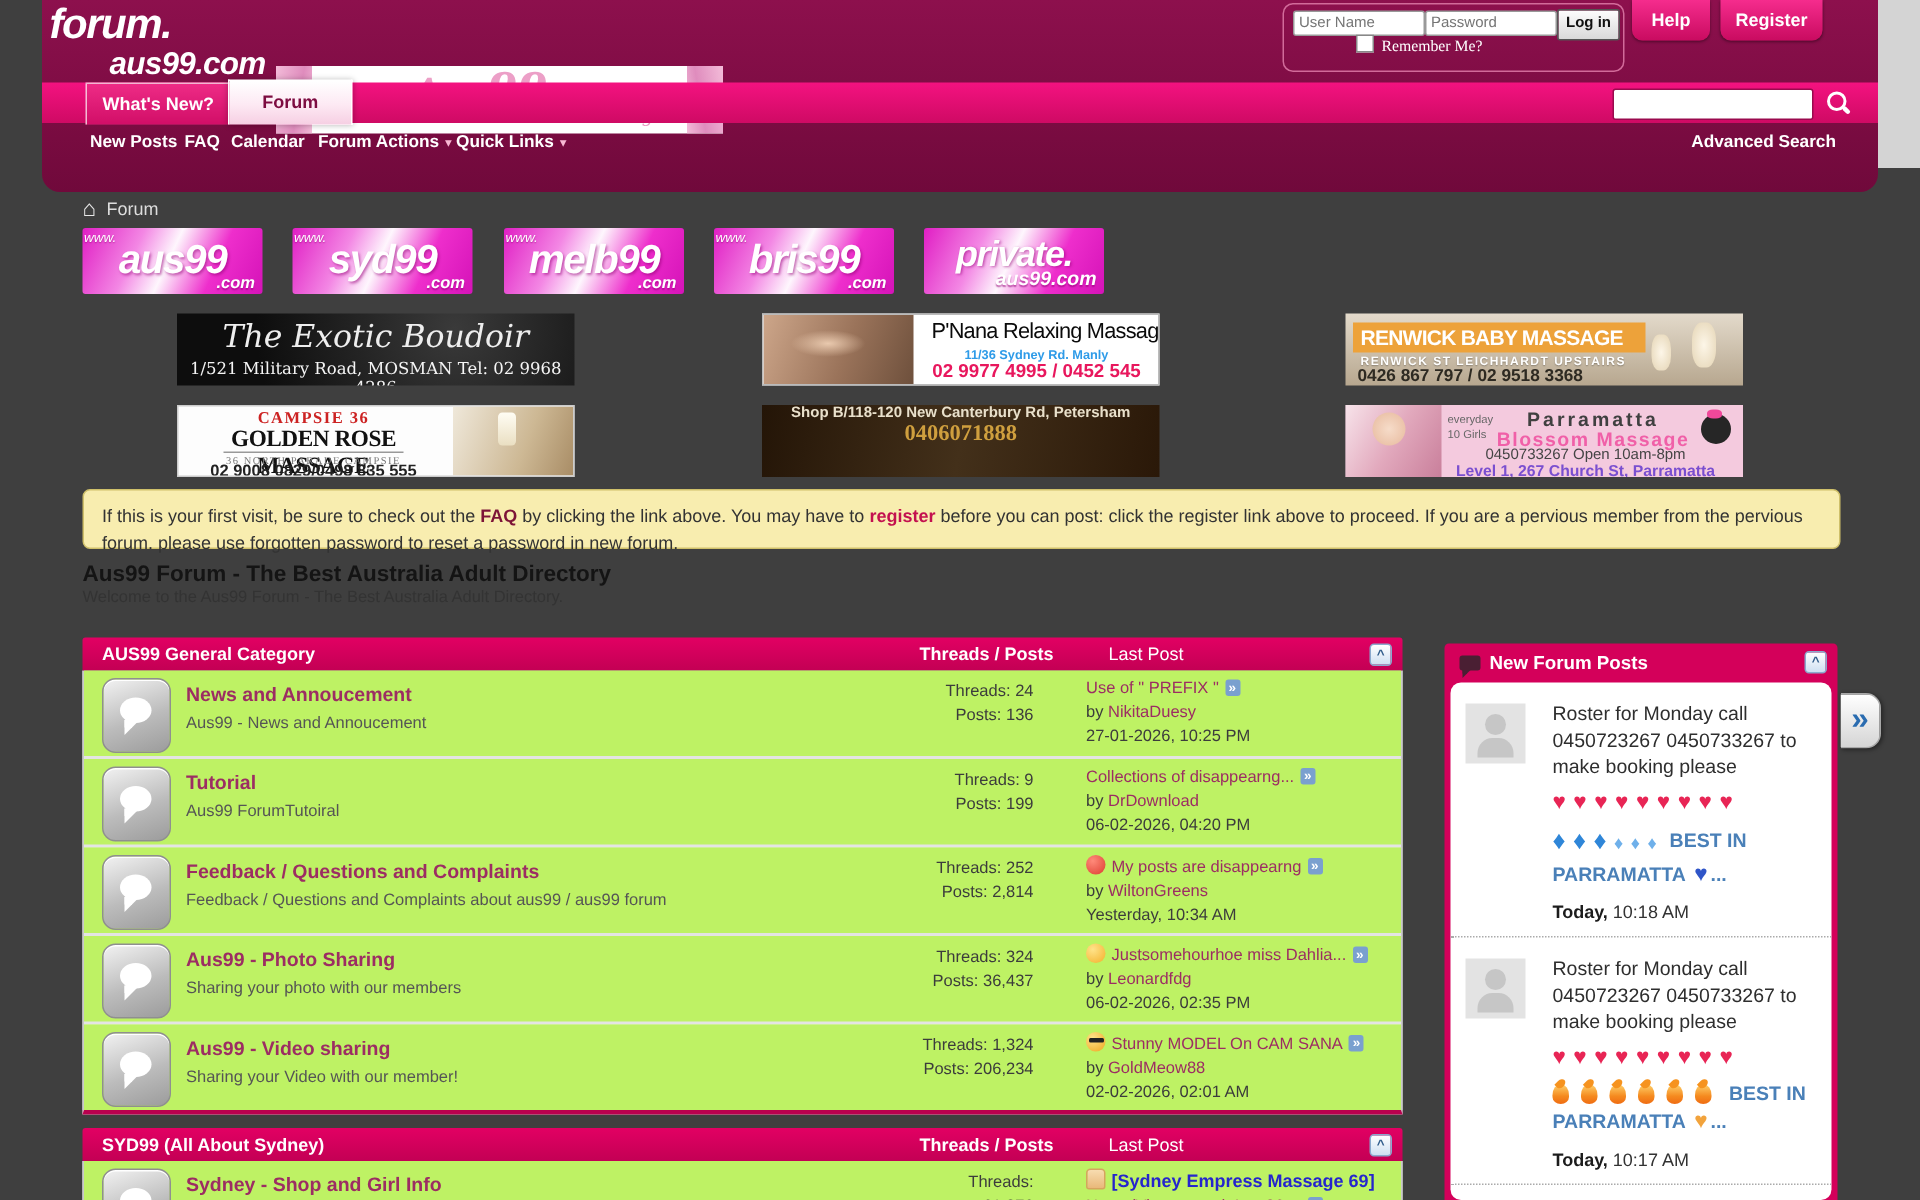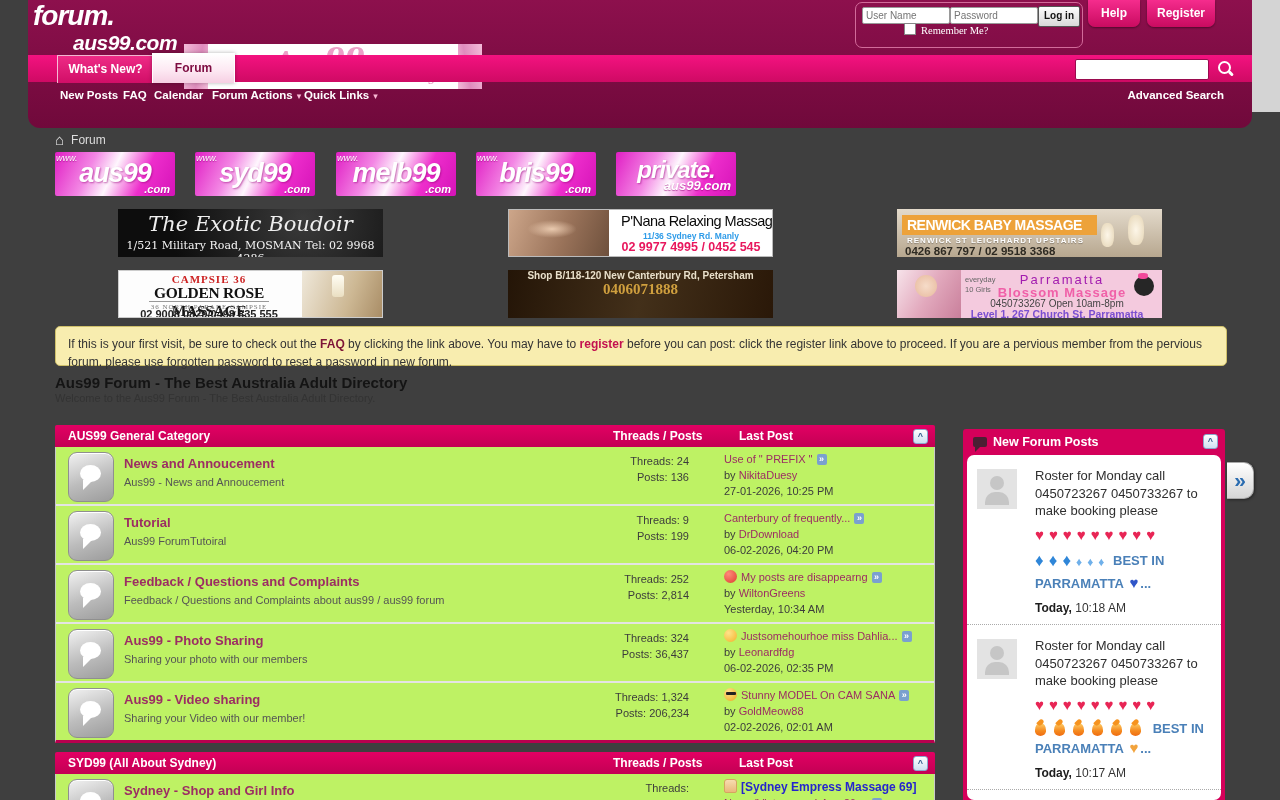--- a/index.html
+++ b/index.html
@@ -86,42 +86,42 @@
   #ad-golden .a{top:30px;color:#777;font-size:7px;letter-spacing:1px;border-top:1px solid #999;width:120px;left:30px;padding-top:1px;}
   #ad-golden .p{top:37px;color:#222;font-size:11px;font-weight:bold;font-family:"Liberation Sans",sans-serif;}
   #ad-canterbury{left:508px;top:270px;background:linear-gradient(100deg,#241507,#43301a 50%,#2a1808);text-align:center;}
   #ad-canterbury .t{font-family:"Liberation Serif",serif;color:#cf9f3e;font-size:16.5px;font-weight:bold;margin-top:2px;}
   #ad-canterbury .a{color:#e9e0cb;font-size:10px;font-weight:bold;margin-top:0px;}
   #ad-canterbury .p{color:#cf9f3e;font-size:15px;font-weight:bold;font-family:"Liberation Serif",serif;}
   #ad-blossom{left:897px;top:270px;background:#f4cade;}
   #ad-blossom .ph{position:absolute;left:0;top:0;width:64px;height:48px;background:linear-gradient(120deg,#f7e3ea,#e2a9bd 50%,#c97f9b);}
   #ad-blossom .ph::after{content:"";position:absolute;left:18px;top:5px;width:22px;height:22px;background:radial-gradient(#f6dcc9,#e7b99d);border-radius:50%;}
   #ad-blossom .corner{position:absolute;left:68px;top:5px;font-size:7.5px;color:#666;line-height:1.3;}
-  #ad-blossom .t1{position:absolute;left:100px;top:2px;width:130px;text-align:center;color:#a21caf;font-size:13px;font-weight:normal;letter-spacing:2px;}
+  #ad-blossom .t1{position:absolute;left:100px;top:2px;width:130px;text-align:center;color:#404040;font-size:13px;font-weight:bold;letter-spacing:2px;}
   #ad-blossom .t2{position:absolute;left:90px;top:15px;width:150px;text-align:center;color:#f060a8;font-size:13px;font-weight:bold;letter-spacing:1px;}
   #ad-blossom .p{position:absolute;left:80px;top:28px;width:160px;text-align:center;color:#444;font-size:10px;}
   #ad-blossom .a{position:absolute;left:60px;top:38px;width:200px;text-align:center;color:#7a4fd0;font-size:10.5px;font-weight:bold;}
   #ad-blossom .doll{position:absolute;right:8px;top:6px;width:20px;height:20px;background:#262626;border-radius:50%;}
   #ad-blossom .doll::after{content:"";position:absolute;left:4px;top:-3px;width:10px;height:6px;background:#f0489a;border-radius:40%;}
 
   
   #notice{position:absolute;left:55px;top:326px;width:1146px;height:22px;padding:8px 12px;background:#f8edaf;
     border:1px solid #cfc06a;border-radius:5px;font-size:12px;color:#333;line-height:1.5;}
   #notice .faq{color:#7d1437;font-weight:bold;}
   #notice .reg{color:#c3114f;font-weight:bold;}
 
   #pagetitle{position:absolute;left:55px;top:374px;font-size:15px;font-weight:bold;color:#141414;}
   #pagesub{position:absolute;left:55px;top:392px;font-size:11px;color:#333;}
 
   
   .catblock{position:absolute;left:55px;width:880px;}
   .cathead{position:relative;height:22px;background:linear-gradient(#e20063,#c30054);color:#fff;border-radius:2px 2px 0 0;}
   .cathead .ct{position:absolute;left:13px;top:4px;font-size:12px;font-weight:bold;}
   .cathead .col1{position:absolute;left:558px;top:4px;font-size:12px;font-weight:bold;}
-  .cathead .col2{position:absolute;left:672px;top:4px;font-size:12px;font-weight:bold;padding-left:12px;}
+  .cathead .col2{position:absolute;left:672px;top:4px;font-size:12px;font-weight:normal;padding-left:12px;}
   .collapse{position:absolute;right:7px;top:4px;width:13px;height:13px;background:linear-gradient(#fff,#cfe0f2);
     border:1px solid #8aa9cd;border-radius:3px;color:#35608e;font-size:9px;font-weight:bold;text-align:center;line-height:12px;}
   .catbody{background:#fff;border:1px solid #c9c9c9;border-top:none;border-bottom:3px solid #b8004e;}
   .frow{position:relative;height:57px;border-bottom:2px solid #e4e4e4;background:#bef264;}
   .frow:last-child{border-bottom:none;}
   .ficon{position:absolute;left:12px;top:5px;width:44px;height:48px;border-radius:9px;border:1px solid #8f8f8f;
     background:linear-gradient(160deg,#f2f2f2,#bcbcbc 55%,#9c9c9c);box-shadow:inset 0 1px 0 #fff;}
   .ficon::before{content:"";position:absolute;left:11px;top:12px;width:21px;height:17px;background:#fff;border-radius:50%;}
   .ficon::after{content:"";position:absolute;left:14px;top:27px;border:5px solid transparent;border-top-color:#fff;border-left-color:#fff;}
   .fmain{position:absolute;left:68px;top:7px;width:420px;}
@@ -310,21 +310,21 @@
         </div>
       </div>
       <div class="frow">
         <div class="ficon"></div>
         <div class="fmain"><a class="ftitle">Tutorial</a><div class="fdesc">Aus99 ForumTutoiral</div></div>
         <div class="fstats">
             <div>Threads: 9</div>
             <div>Posts: 199</div>
           </div>
         <div class="flast">
-          <div><a>Canterbury of frequently...</a><span class="goarrow">»</span></div>
+          <div><a>Collections of disappearng...</a><span class="goarrow">»</span></div>
           <div><span>by</span> <a>DrDownload</a></div>
           <div>06-02-2026, 04:20 PM</div>
         </div>
       </div>
       <div class="frow">
         <div class="ficon"></div>
         <div class="fmain"><a class="ftitle">Feedback / Questions and Complaints</a><div class="fdesc">Feedback / Questions and Complaints about aus99 / aus99 forum</div></div>
         <div class="fstats">
             <div>Threads: 252</div>
             <div>Posts: 2,814</div>

